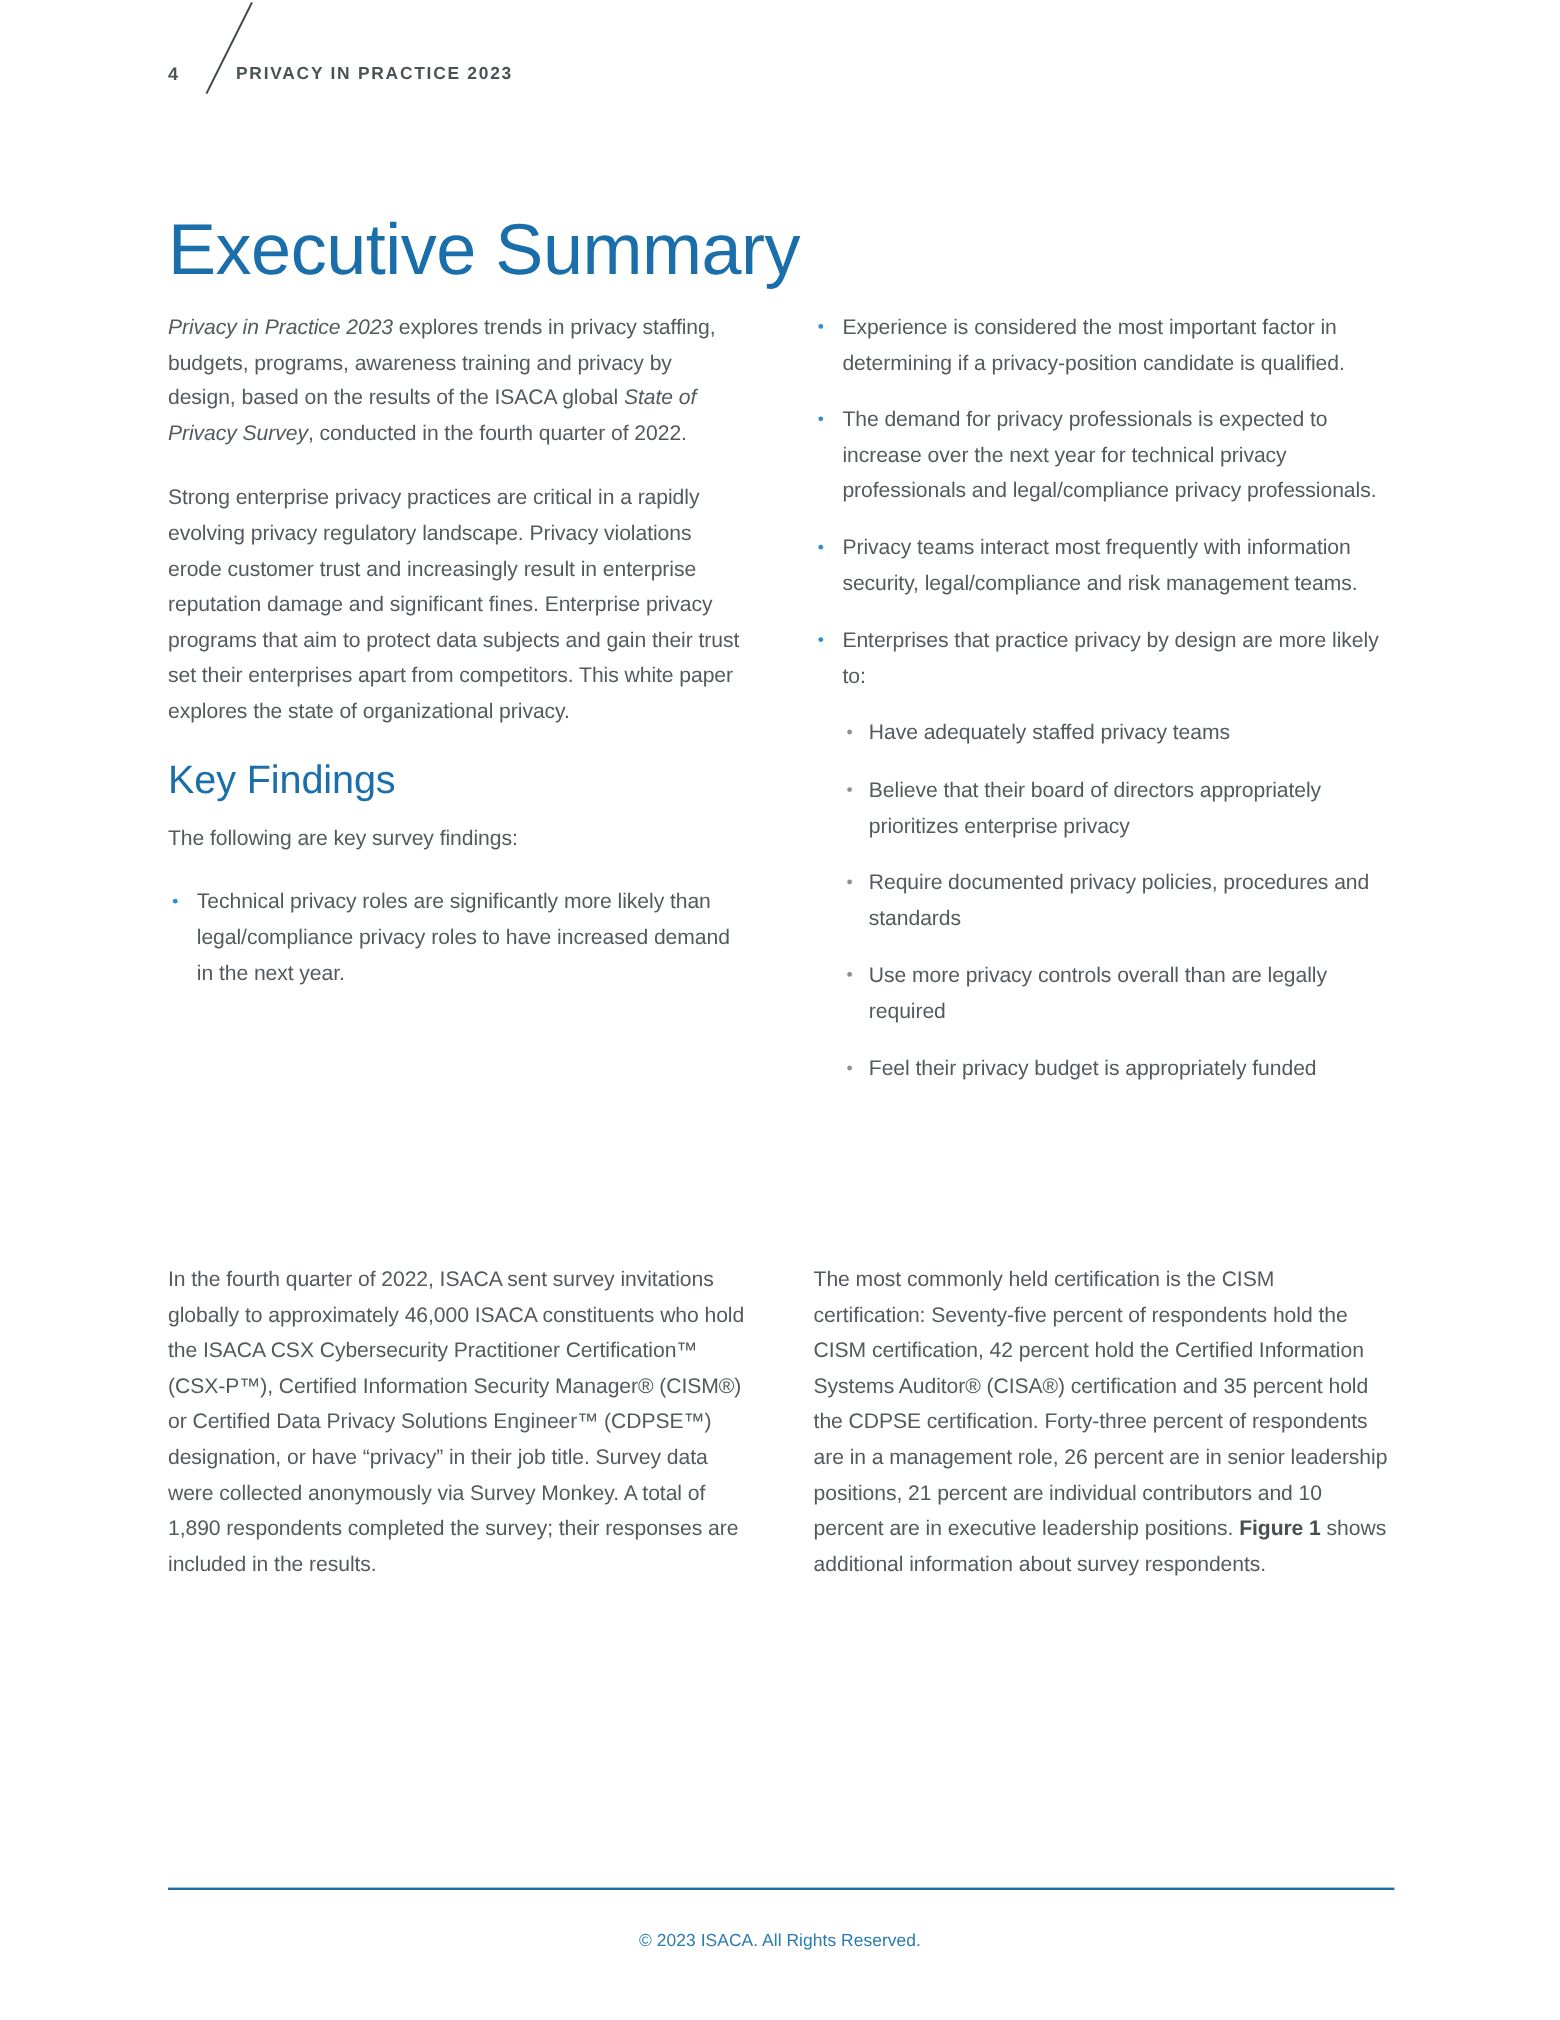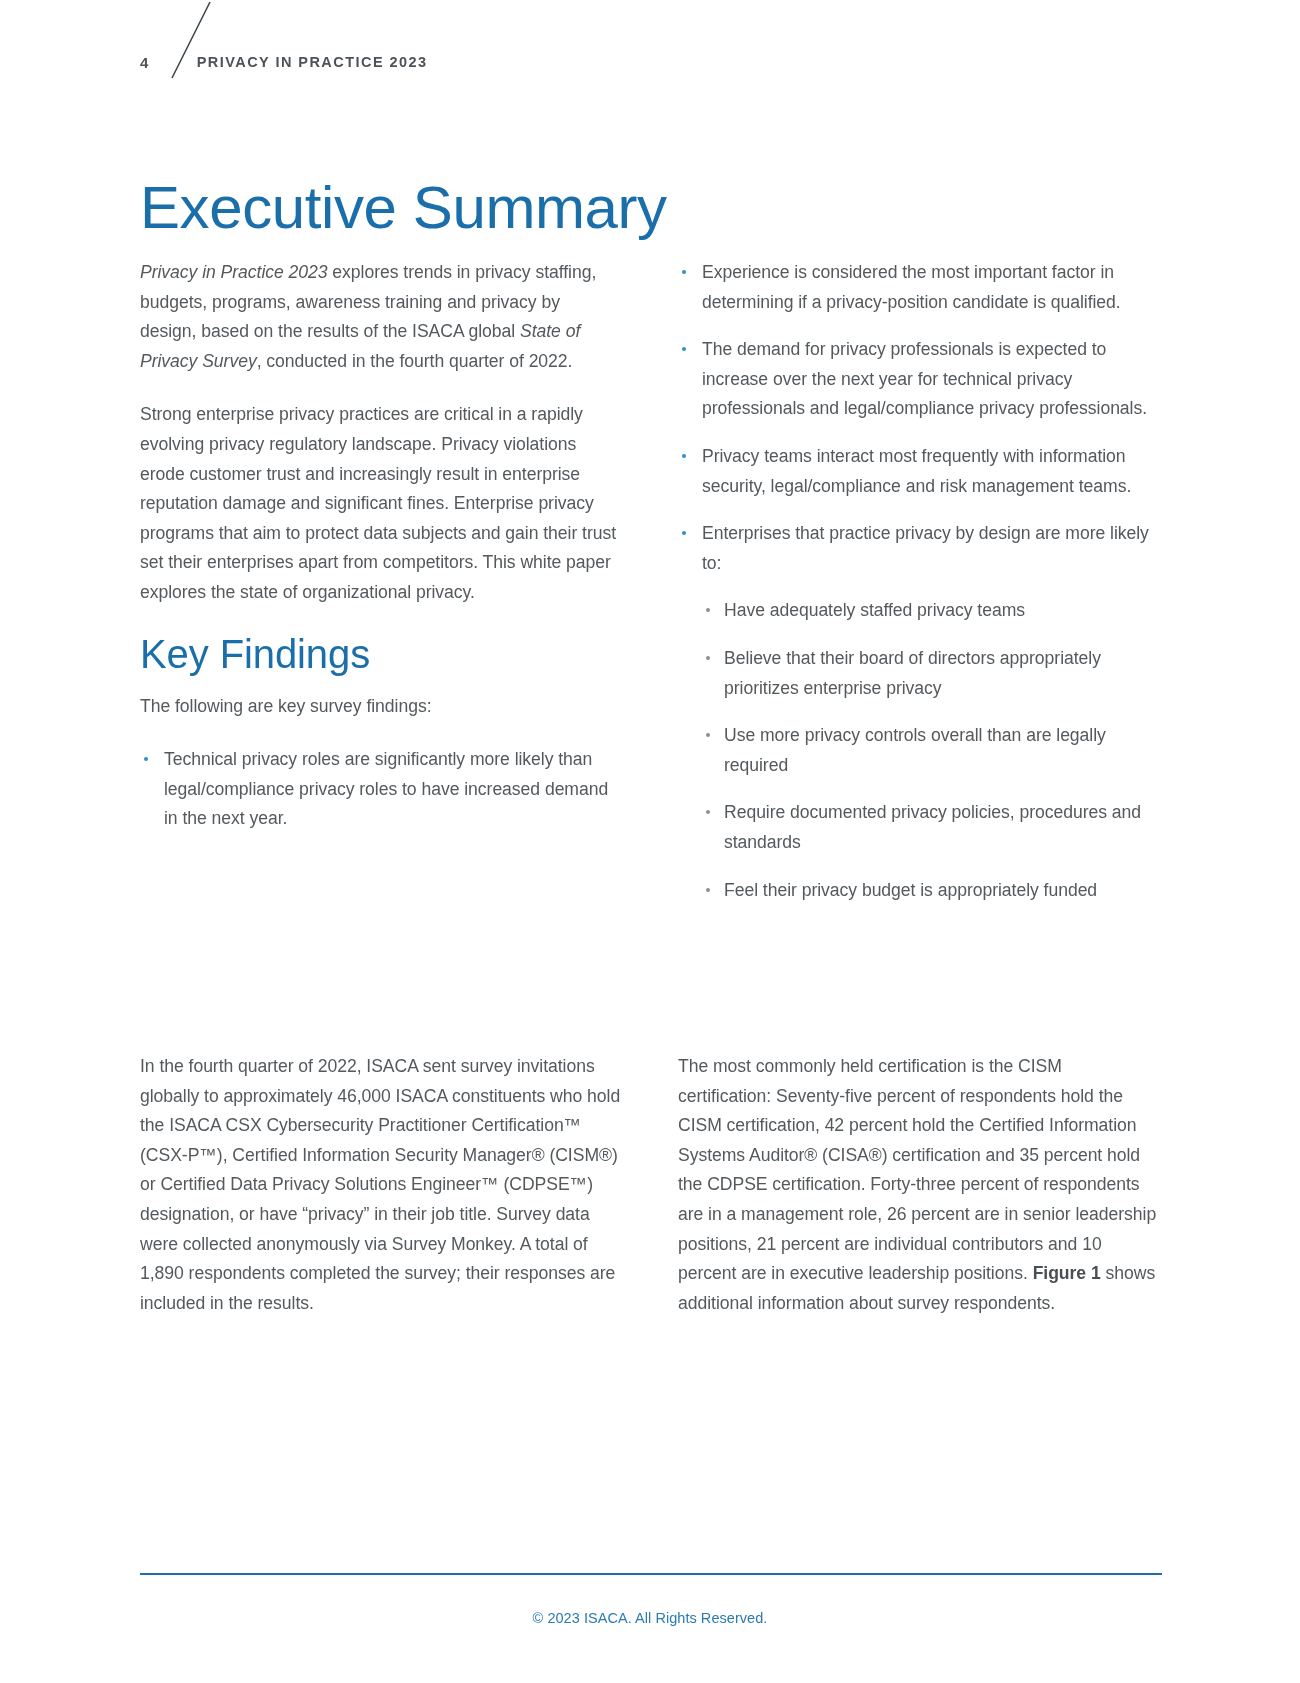--- a/index.html
+++ b/index.html
@@ -61,21 +61,21 @@
     font-weight: 400;
     color: #1a6faa;
     letter-spacing: -0.4px;
     line-height: 1;
     white-space: nowrap;
   }
   #exec-summary-title { left: 140px; top: 178px; }
   #survey-method-title { left: 140px; top: 975px; }
 
   .h2 {
-    font-size: 40px;
+    font-size: 33px;
     font-weight: 500;
     color: #1a6faa;
     letter-spacing: -0.1px;
     line-height: 1.1;
     margin: 0 0 16px 0;
   }
 
   
   .cols {
     position: absolute;
@@ -216,22 +216,22 @@
       <ul class="bullets">
         <li><span class="dot"></span><span>Experience is considered the most important factor in determining if a privacy-position candidate is qualified.</span></li>
         <li><span class="dot"></span><span>The demand for privacy professionals is expected to increase over the next year for technical privacy professionals and legal/compliance privacy professionals.</span></li>
         <li><span class="dot"></span><span>Privacy teams interact most frequently with information security, legal/compliance and risk management teams.</span></li>
         <li>
           <span class="dot"></span>
           <span>Enterprises that practice privacy by design are more likely to:</span>
           <ul class="subbullets">
             <li><span class="dot"></span><span>Have adequately staffed privacy teams</span></li>
             <li><span class="dot"></span><span>Believe that their board of directors appropriately prioritizes enterprise privacy</span></li>
+            <li><span class="dot"></span><span>Require documented privacy policies, procedures and standards</span></li>
             <li><span class="dot"></span><span>Use more privacy controls overall than are legally required</span></li>
-            <li><span class="dot"></span><span>Require documented privacy policies, procedures and standards</span></li>
             <li><span class="dot"></span><span>Feel their privacy budget is appropriately funded</span></li>
           </ul>
         </li>
       </ul>
 
     </div>
   </div>
 
 
   <div class="cols" id="survey-cols">

